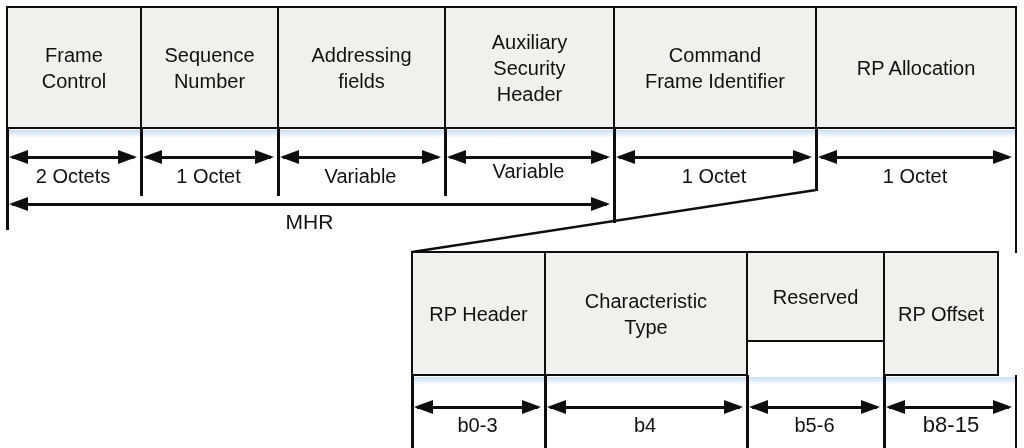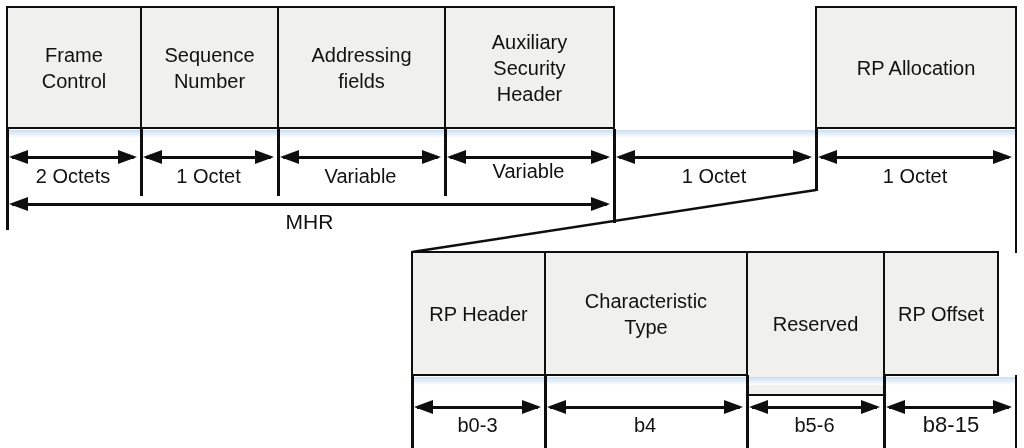--- a/index.html
+++ b/index.html
@@ -53,20 +53,22 @@
 
   <div class="fbox" style="left:140px;top:6px; width:139px; height:123px"><span>Sequence
 Number</span></div>
   <div class="fbox" style="left:6px;  top:6px; width:136px; height:123px"><span>Frame
 Control</span></div>
   <div class="fbox" style="left:277px;top:6px; width:169px; height:123px"><span>Addressing
 fields</span></div>
   <div class="fbox" style="left:444px;top:6px; width:171px; height:123px"><span>Auxiliary
 Security
 Header</span></div>
+  <div class="fbox" style="left:613px;top:6px; width:204px; height:123px"><span>Command
+Frame Identifier</span></div>
   <div class="fbox" style="left:815px;top:6px; width:202px; height:123px"><span>RP Allocation</span></div>
 
   <div class="band" style="left:8px;top:130px;width:1007px"></div>
 
   <div class="vline" style="left:6px;   top:129px;height:101px"></div>
   <div class="vline" style="left:140px; top:129px;height:67px"></div>
   <div class="vline" style="left:277px; top:129px;height:67px"></div>
   <div class="vline" style="left:444px; top:129px;height:67px"></div>
   <div class="vline" style="left:613px; top:129px;height:94px"></div>
   <div class="vline" style="left:815px; top:129px;height:62px"></div>
@@ -117,21 +119,21 @@
     </div>
   <div class="mhr-label">MHR</div>
 
   <svg class="overlay" width="1024" height="448">
     <line x1="816" y1="190" x2="412" y2="252" stroke="#0e0e0e" stroke-width="2.4"></line>
   </svg>
 
   <div class="fbox" style="left:411px;top:251px;width:135px;height:125px"><span>RP Header</span></div>
   <div class="fbox" style="left:544px;top:251px;width:204px;height:125px"><span>Characteristic
 Type</span></div>
-  <div class="fbox" style="left:746px;top:251px;width:139px;height:145px"><span>Reserved</span></div>
+  <div class="fbox" style="left:746px;top:251px;width:139px;height:91px"><span>Reserved</span></div>
   <div class="fbox" style="left:883px;top:251px;width:116px;height:125px"><span>RP Offset</span></div>
 
   <div class="band" style="left:413px;top:377px;width:602px"></div>
 
   <div class="vline" style="left:411px; top:375px;height:73px"></div>
   <div class="vline" style="left:544px; top:375px;height:73px"></div>
   <div class="vline" style="left:746px; top:375px;height:73px"></div>
   <div class="vline" style="left:883px; top:375px;height:73px"></div>
   <div class="vline" style="left:1014.5px;top:375px;height:73px"></div>
 

